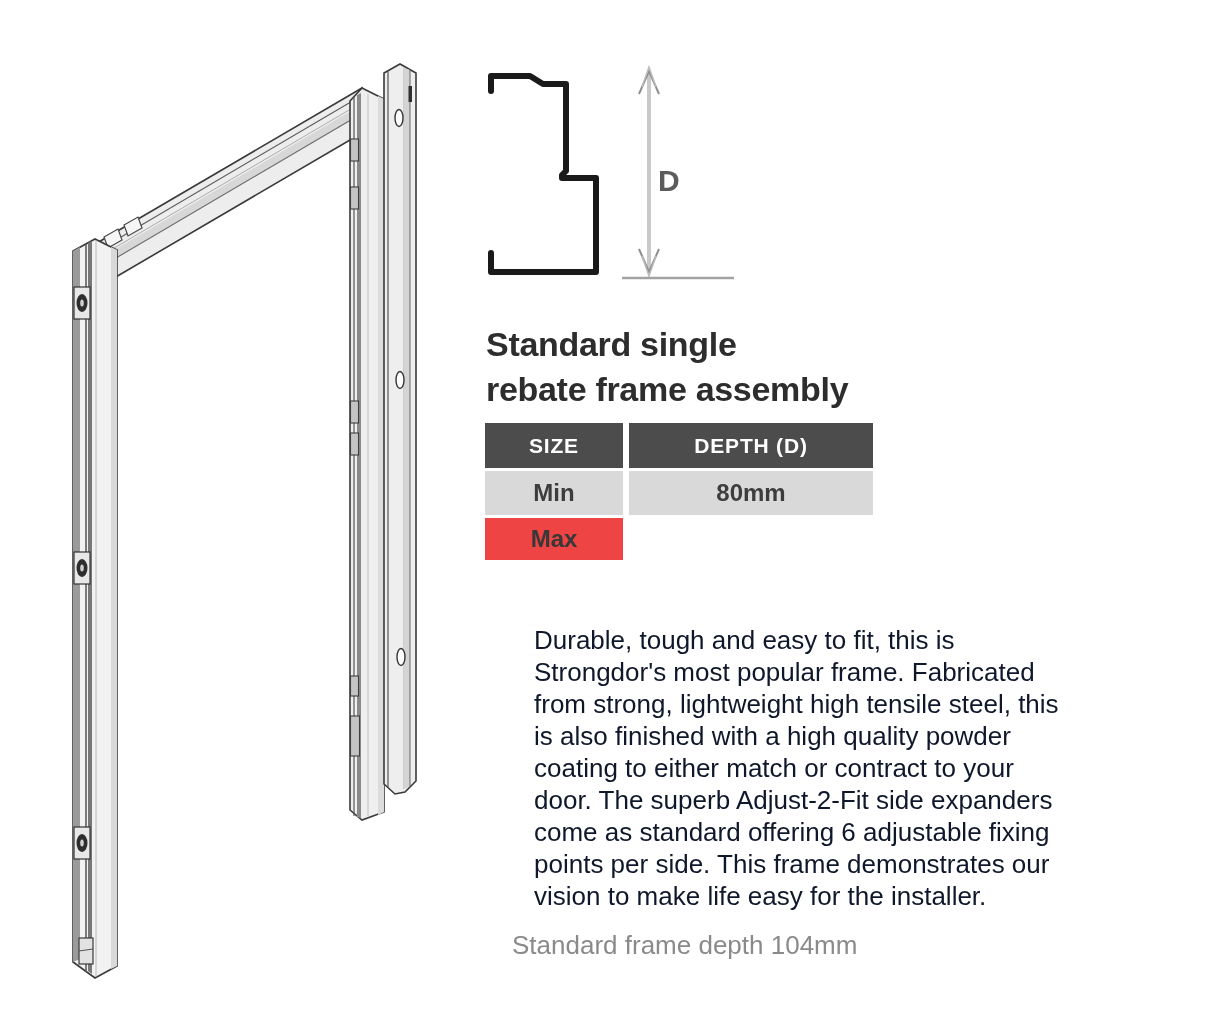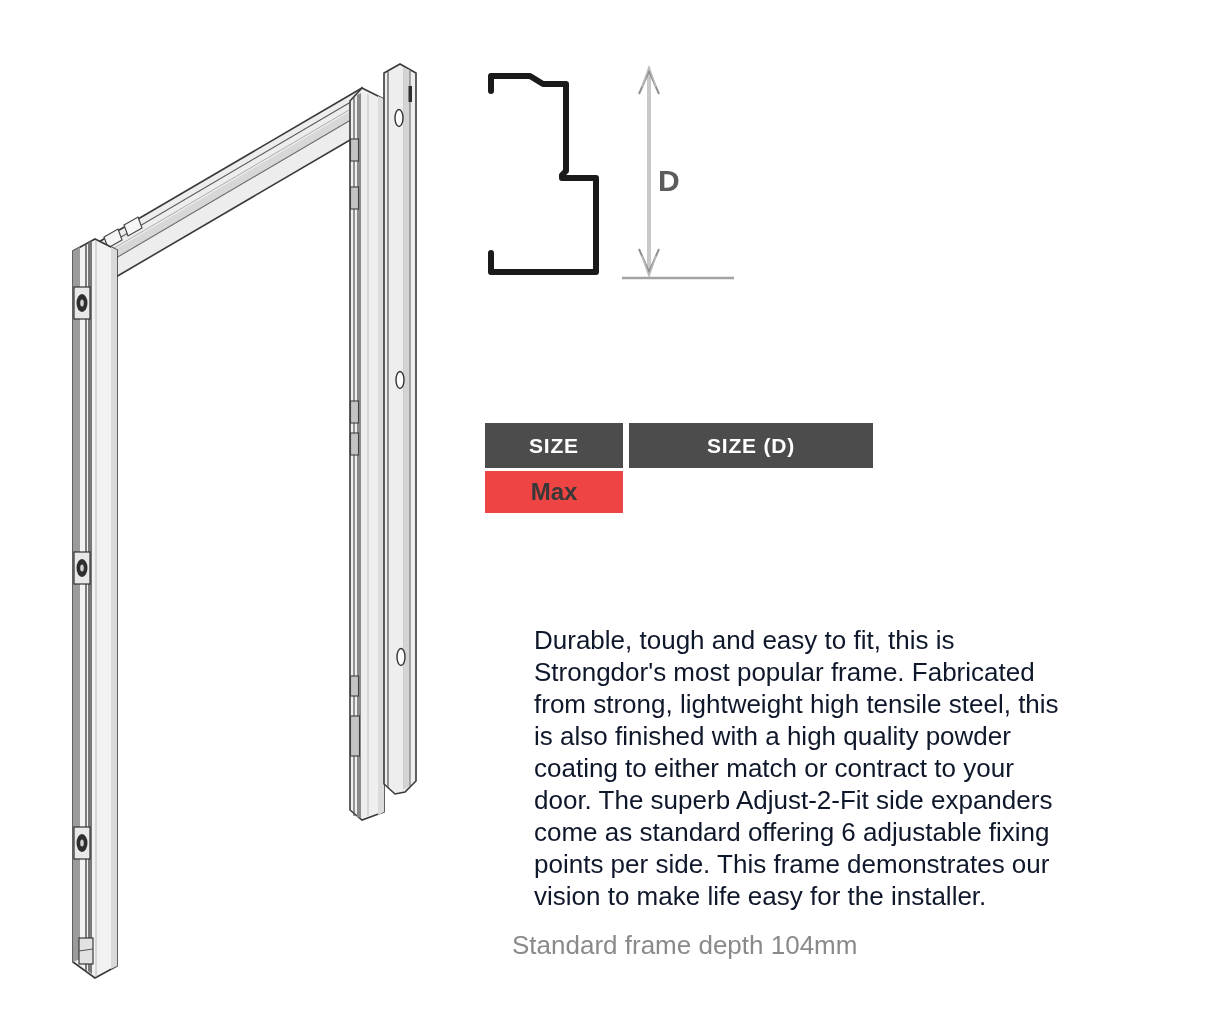--- a/index.html
+++ b/index.html
@@ -110,25 +110,31 @@
       <line x1="649" y1="74" x2="649" y2="270" stroke="#c9c9c9" stroke-width="4"></line>
       <polyline points="639,94 649,71 659,94" fill="none" stroke="#8f8f8f" stroke-width="2"></polyline>
       <polyline points="642,87 649,67 656,87" fill="none" stroke="#bcbcbc" stroke-width="1.5"></polyline>
       <polyline points="639,249 649,272 659,249" fill="none" stroke="#8f8f8f" stroke-width="2"></polyline>
       <polyline points="642,256 649,276 656,256" fill="none" stroke="#bcbcbc" stroke-width="1.5"></polyline>
       <text x="658" y="191" font-size="30" font-weight="bold" fill="#5c5c5c" font-family="Liberation Sans, DejaVu Sans, sans-serif">D</text>
     </g>
     <line x1="622" y1="278" x2="734" y2="278" stroke="#a3a3a3" stroke-width="2.5"></line>
   </svg>
 
+  <div id="heading" class="abs">Standard single
+rebate frame assembly</div>
 
   <div id="spec-table" class="abs">
     <div class="t-row">
       <div class="t-cell t-col1 t-head">SIZE</div>
-      <div class="t-cell t-col2 t-head">SIZE (D)</div>
+      <div class="t-cell t-col2 t-head">DEPTH (D)</div>
+    </div>
+    <div class="t-row">
+      <div class="t-cell t-col1 t-light">Min</div>
+      <div class="t-cell t-col2 t-light">80mm</div>
     </div>
     <div class="t-row">
       <div class="t-cell t-col1 t-dark">Max</div>
     </div>
   </div>
 
   <div id="description" class="abs">Durable, tough and easy to fit, this is
 Strongdor's most popular frame. Fabricated
 from strong, lightweight high tensile steel, this
 is also finished with a high quality powder

